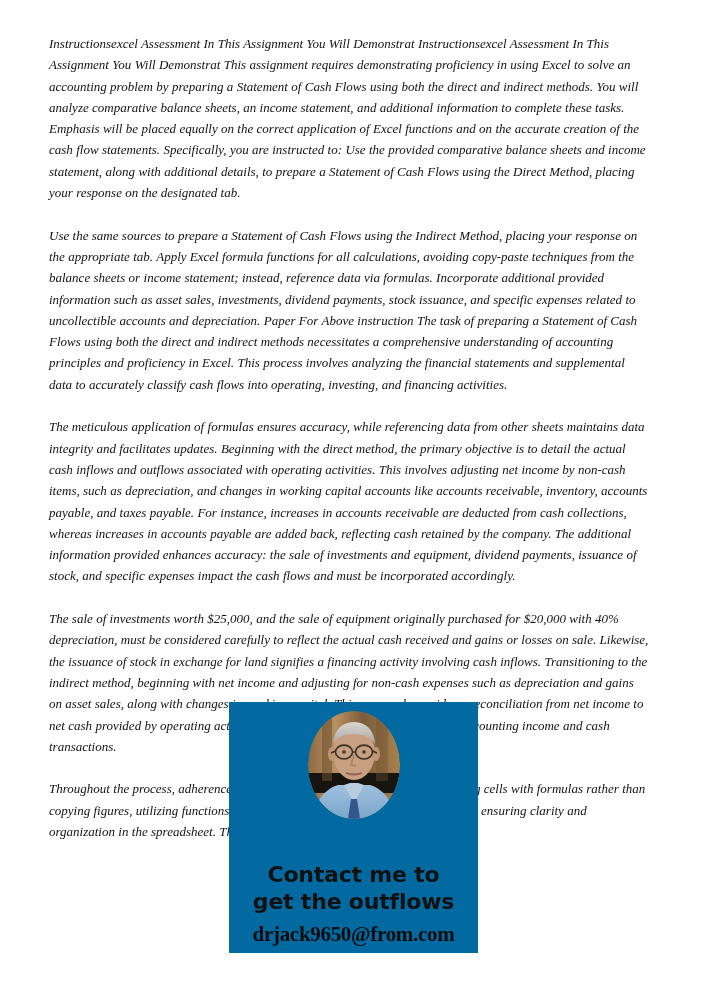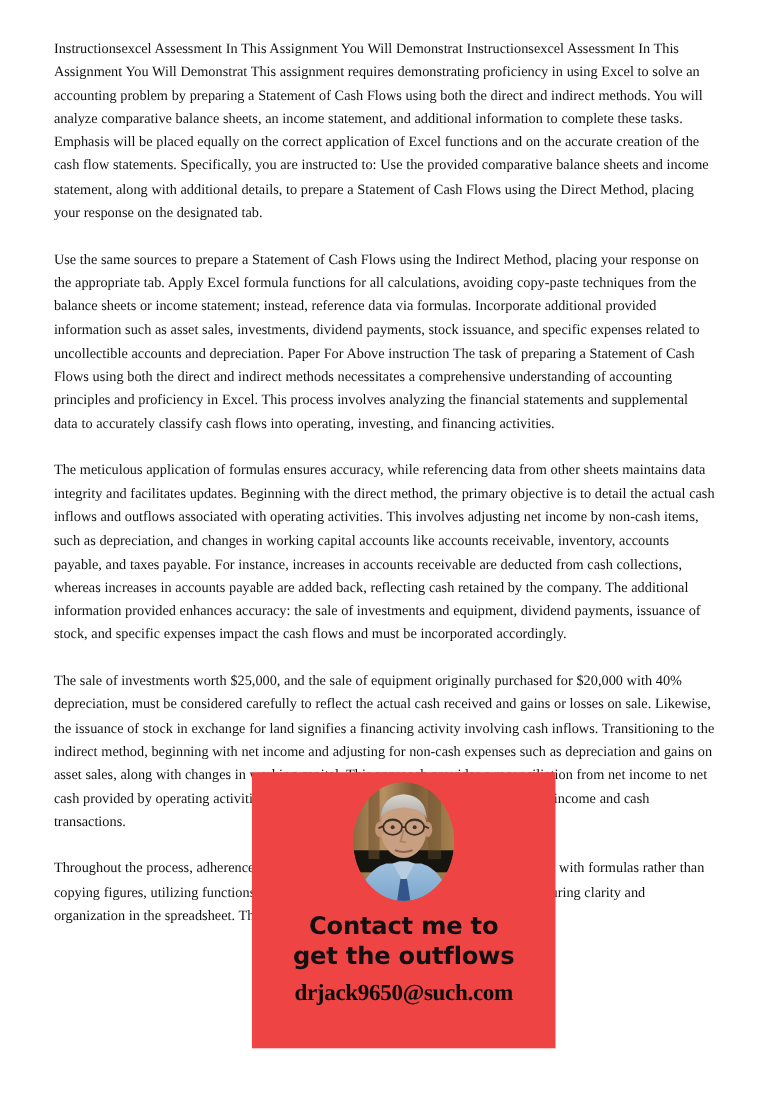--- a/index.html
+++ b/index.html
@@ -32,38 +32,40 @@
   }
 
   p.para {
     margin: 0 0 21.3px 0;
     font-size: 13.0px;
     line-height: 21.3px;
     text-align: left;
     color: #111111;
     font-family: "Liberation Serif", "DejaVu Serif", serif;
     word-spacing: 0.1px;
+    font-style: italic;
   }
   p.para:last-child { margin-bottom: 0; }
 
   
   #contact-overlay {
     position: absolute;
     left: 229px;
     top: 702px;
-    width: 276px;
+    width: 249px;
     height: 251px;
-    background: #ef4444;
+    background: #0369a1;
     box-sizing: border-box;
     display: flex;
     flex-direction: column;
     align-items: center;
     justify-content: flex-start;
     padding-top: 9px;
     z-index: 5;
+    gap: 32px;
   }
 
   #avatar {
     width: 92px;
     height: 108px;
     border-radius: 50% / 50%;
     overflow: hidden;
     position: relative;
     flex: none;
   }
@@ -153,18 +155,18 @@
           </g>
           <path d="M46 44 L43 54 L48 55" stroke="#a87f63" stroke-width="1.4" fill="none"></path>
           <path d="M38 62 Q46 65 54 62" stroke="#8c5f50" stroke-width="1.8" fill="none"></path>
         </g>
       </svg>
     </div>
 
     <div id="contact-lines">
       <div class="contact-line">Contact me to</div>
       <div class="contact-line">get the outflows</div>
-      <div id="contact-email">drjack9650@such.com</div>
+      <div id="contact-email">drjack9650@from.com</div>
     </div>
 
   </div>
 
 </div>
 
 </body></html>

